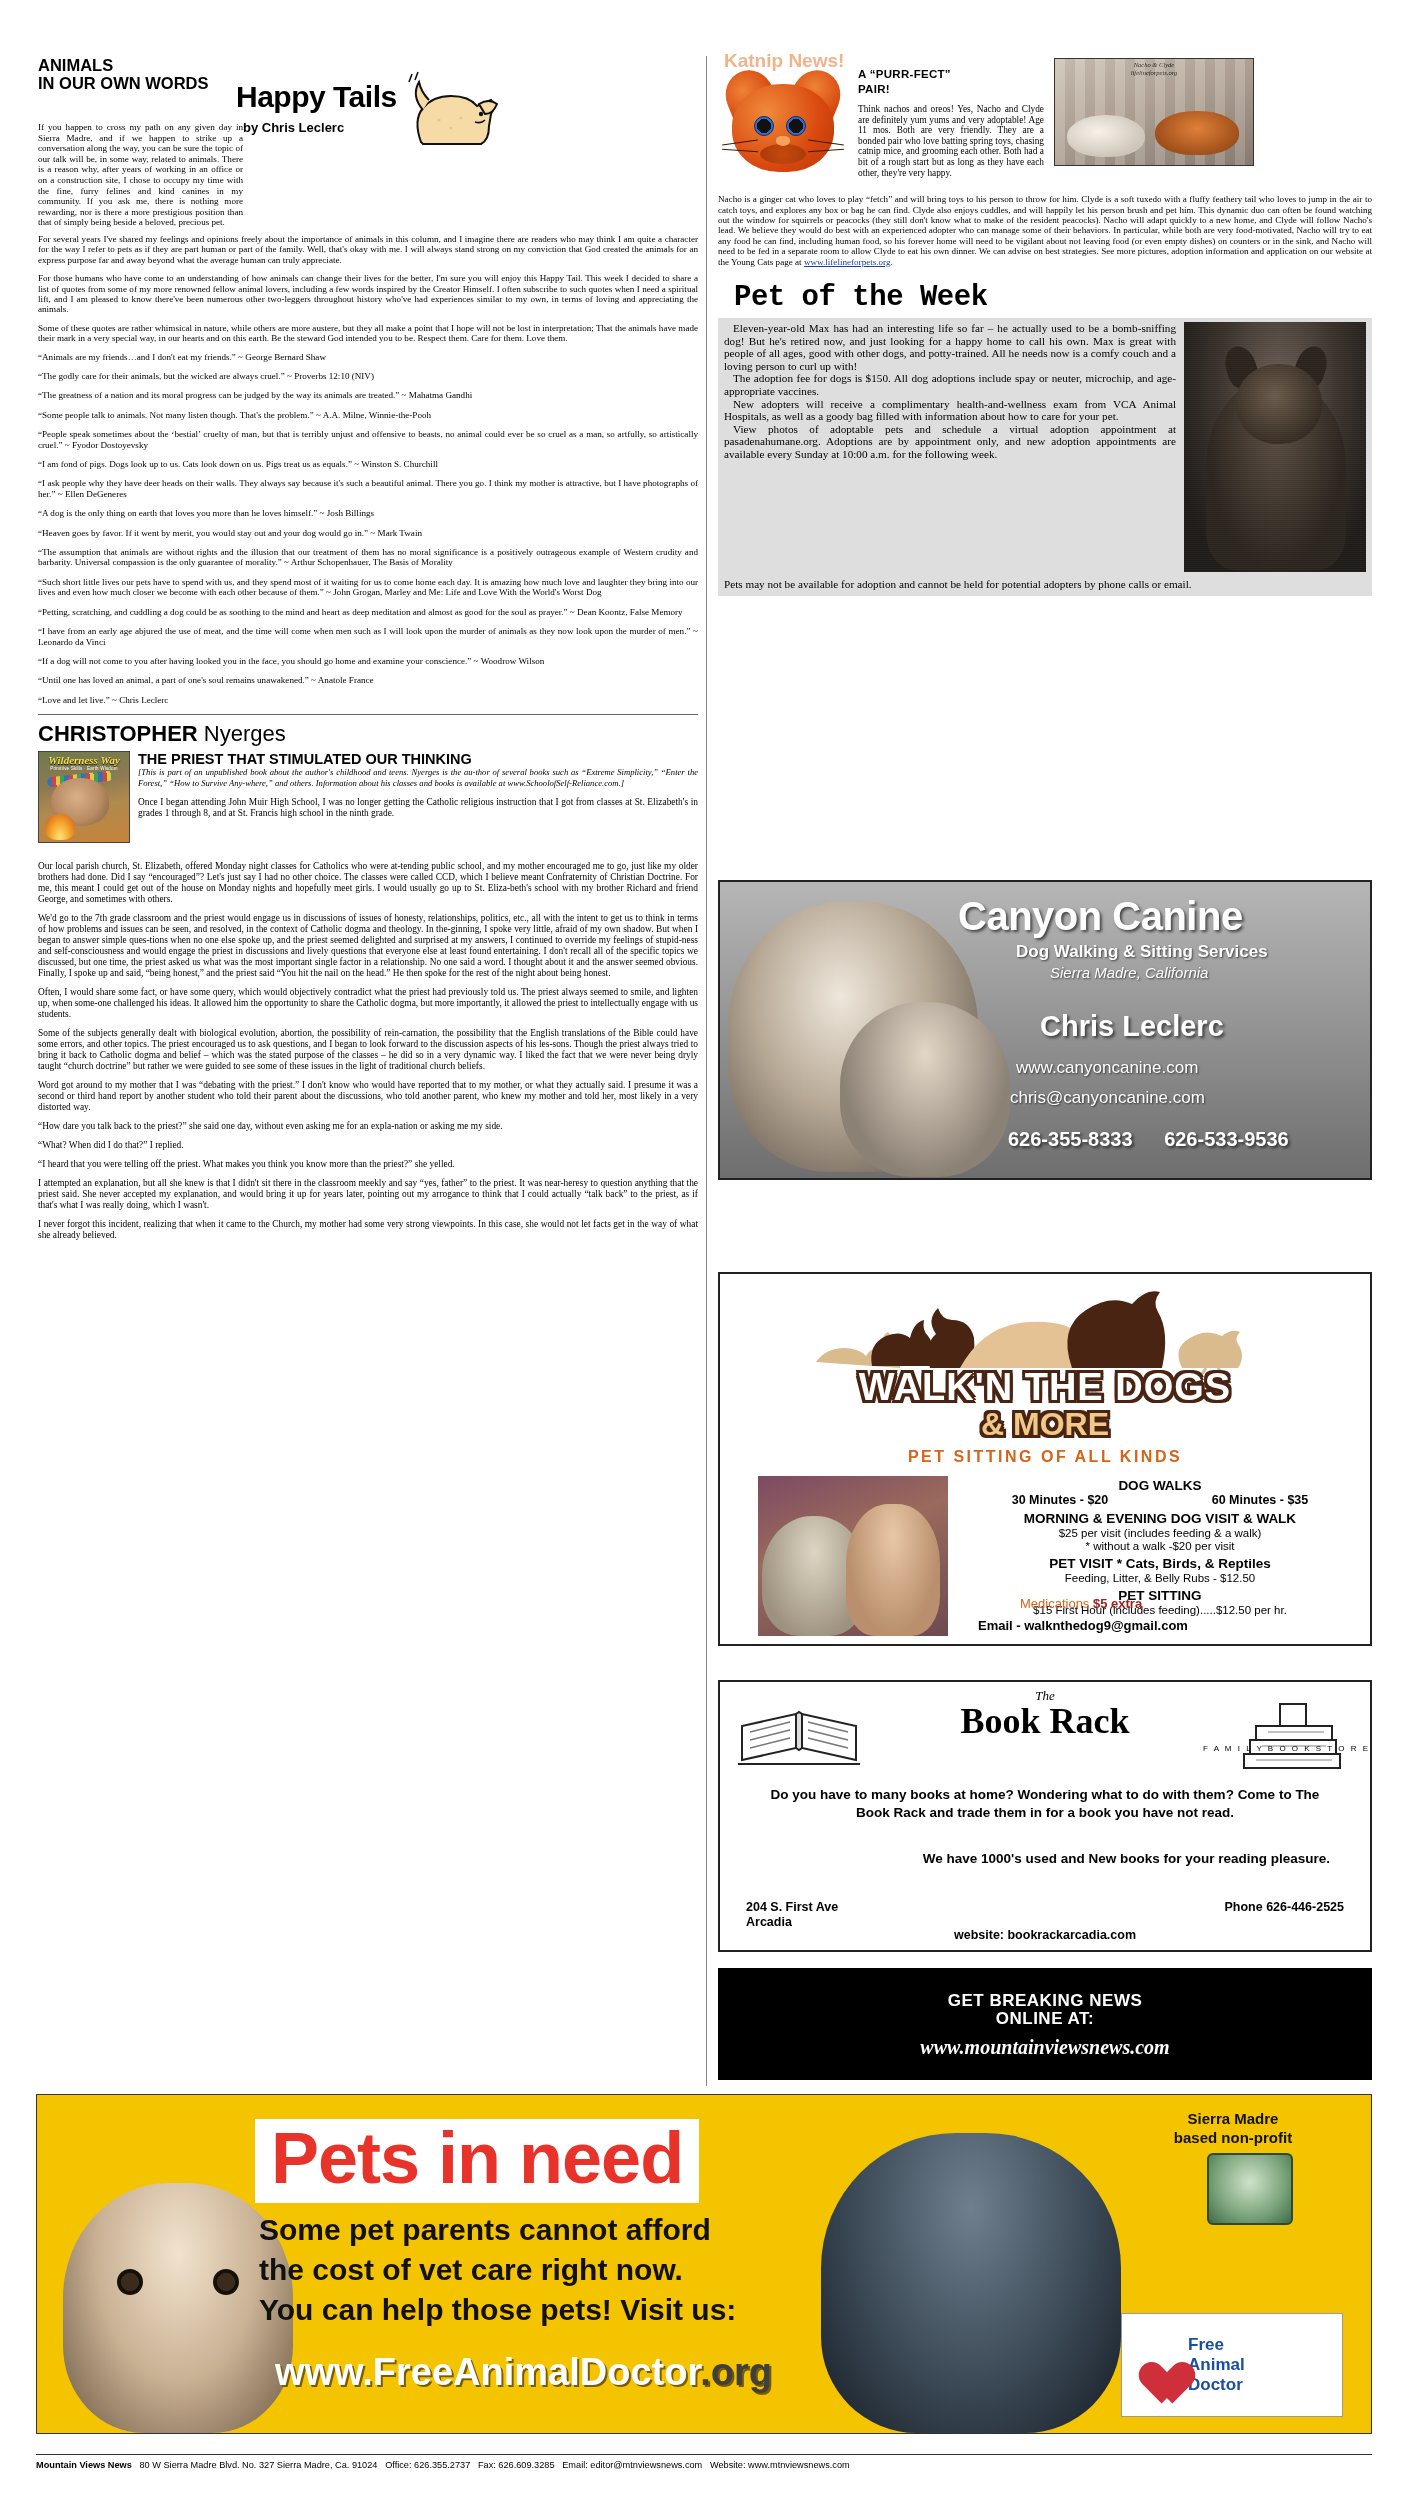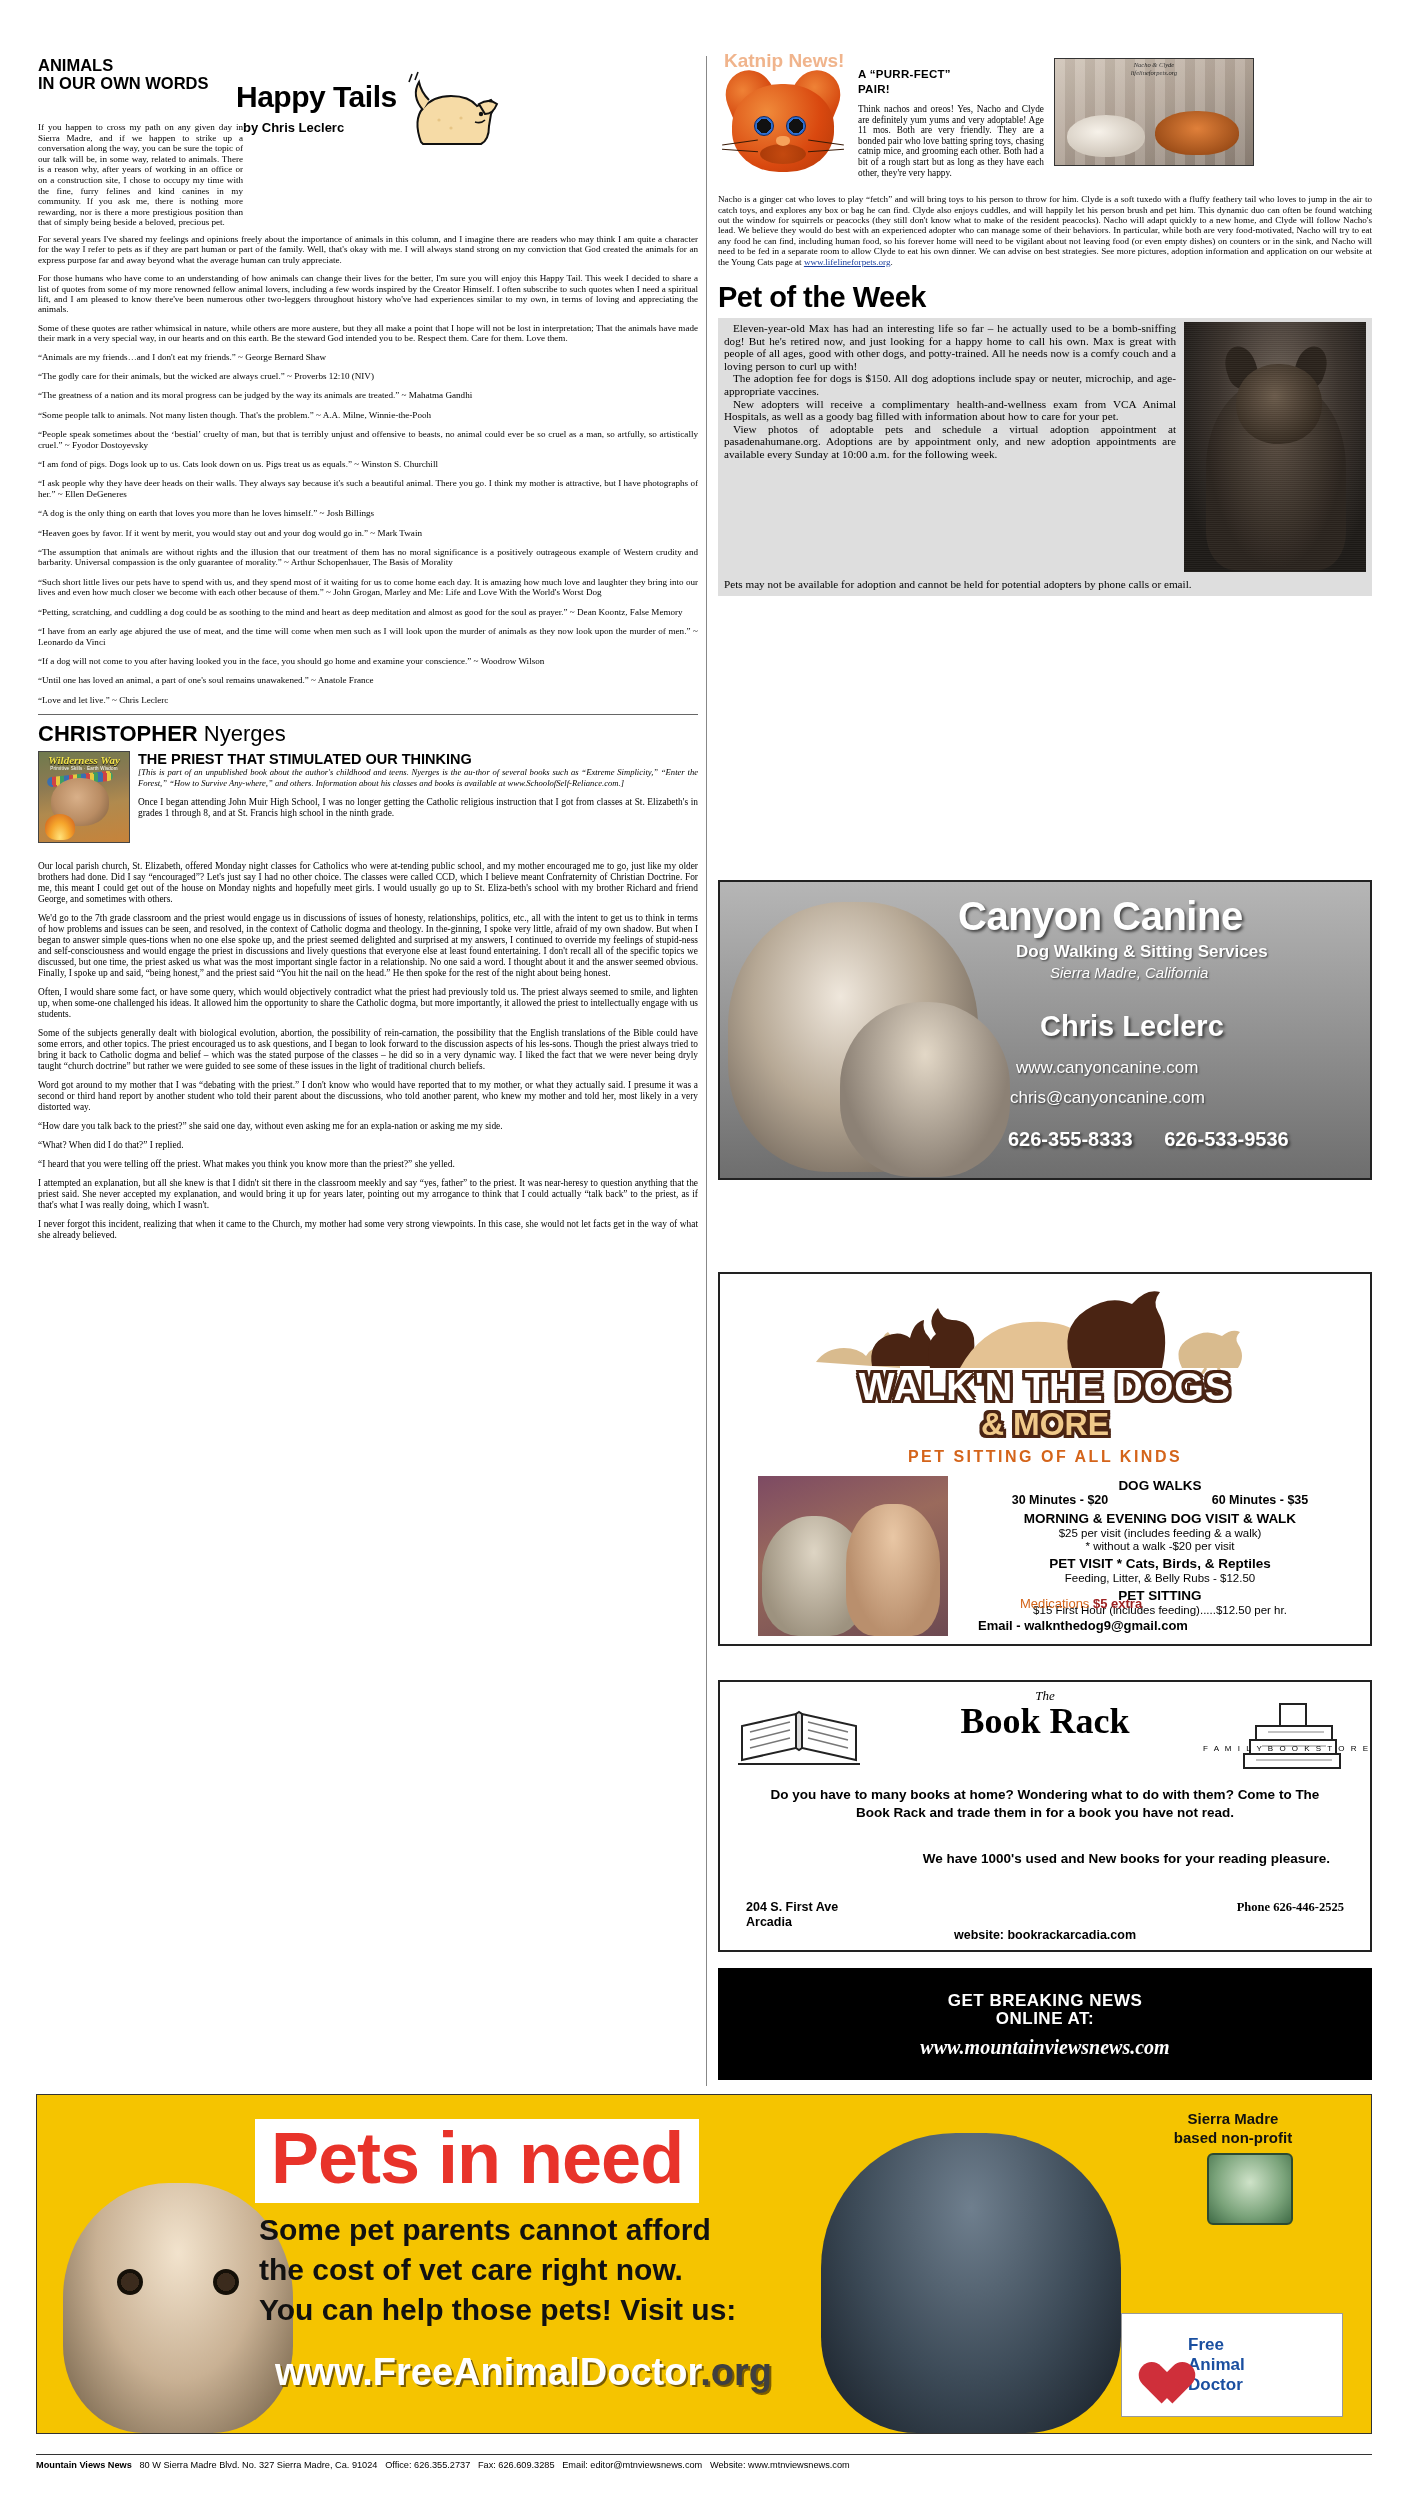--- a/index.html
+++ b/index.html
@@ -200,22 +200,22 @@
     background:repeating-linear-gradient(90deg, rgba(255,255,255,.12) 0 10px, rgba(0,0,0,.05) 10px 20px);
   }
   .katnip-body {
     font-family:"Liberation Serif", serif; font-size:9.1px; line-height:10.4px;
     text-align:justify; margin-top:8px;
   }
   .katnip-body a { color:#1a3f9e; text-decoration:underline; }
 
   
   .potw-title {
-    font-family:Liberation Sans, sans-serif; font-weight:bold; font-size:29px;
-    margin:14px 0 4px 0; letter-spacing:-0.5px;
+    font-family:Liberation Mono, monospace; font-weight:bold; font-size:29px;
+    margin:14px 0 4px 16px; letter-spacing:-0.5px;
   }
   .potw-box {
     background:#dedede; padding:4px 6px 6px 6px; display:flex; gap:8px;
   }
   .potw-txt {
     flex:1; font-family:"Liberation Serif", serif;
     font-size:11.2px; line-height:12.6px; text-align:justify;
   }
   .potw-txt p { margin:0 0 0 0; text-indent:9px; }
   .potw-photo {
@@ -391,21 +391,21 @@
     position:absolute; left:40px; right:40px; top:168px; text-align:right;
     font-family:"Liberation Sans", sans-serif; font-weight:bold;
     font-size:13.5px; line-height:18px;
   }
   .br-addr {
     position:absolute; left:26px; top:218px;
     font-family:"Liberation Sans", sans-serif; font-weight:bold; font-size:12.5px; line-height:15px;
   }
   .br-phone {
     position:absolute; right:26px; top:218px;
-    font-family:Liberation Serif, serif; font-weight:bold; font-size:12.5px;
+    font-family:Liberation Sans, sans-serif; font-weight:bold; font-size:12.5px;
   }
   .br-web {
     position:absolute; left:0; right:0; top:246px; text-align:center;
     font-family:"Liberation Sans", sans-serif; font-weight:bold; font-size:12.5px;
   }
 
   
   .ad-bn {
     position:absolute; left:718px; top:1968px; width:654px; height:112px;
     background:#000; color:#fff; display:flex; flex-direction:column;

